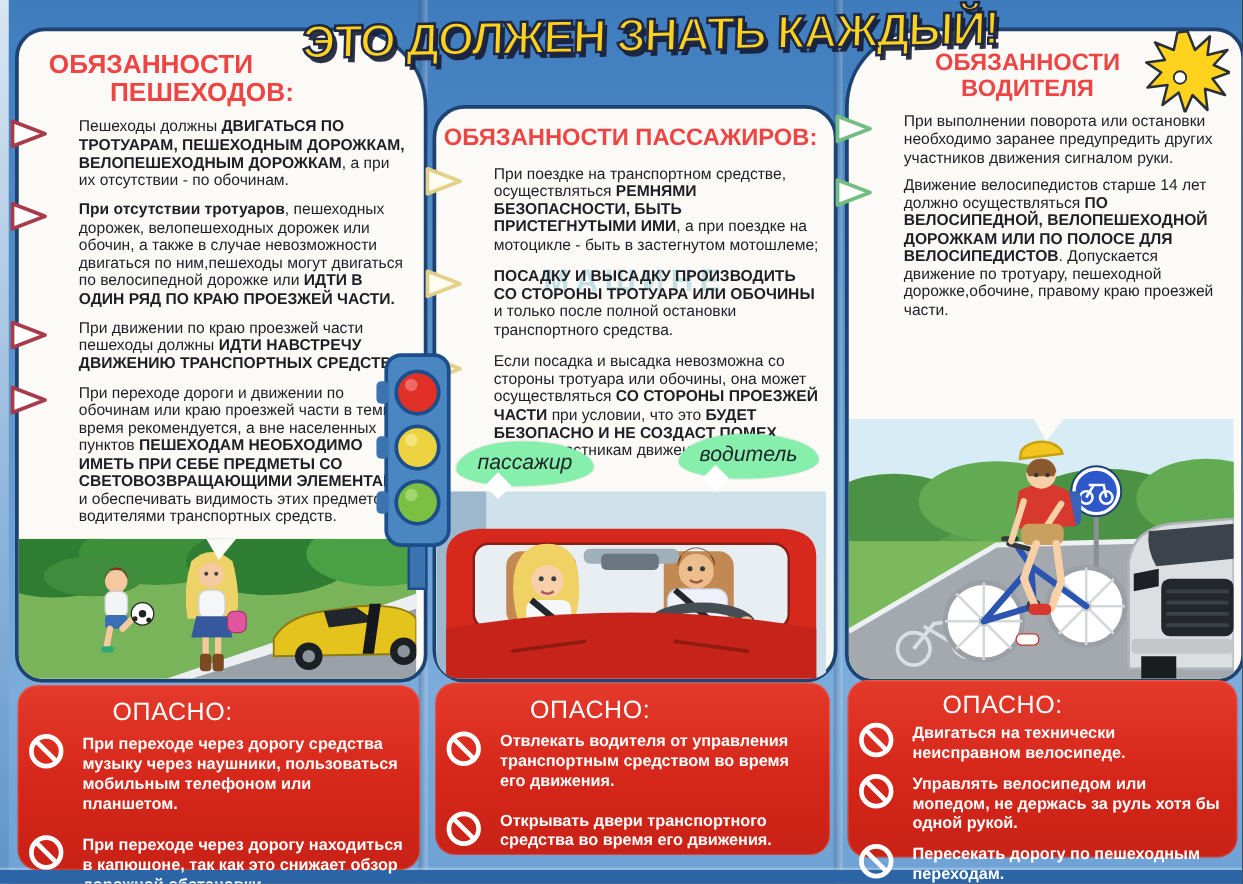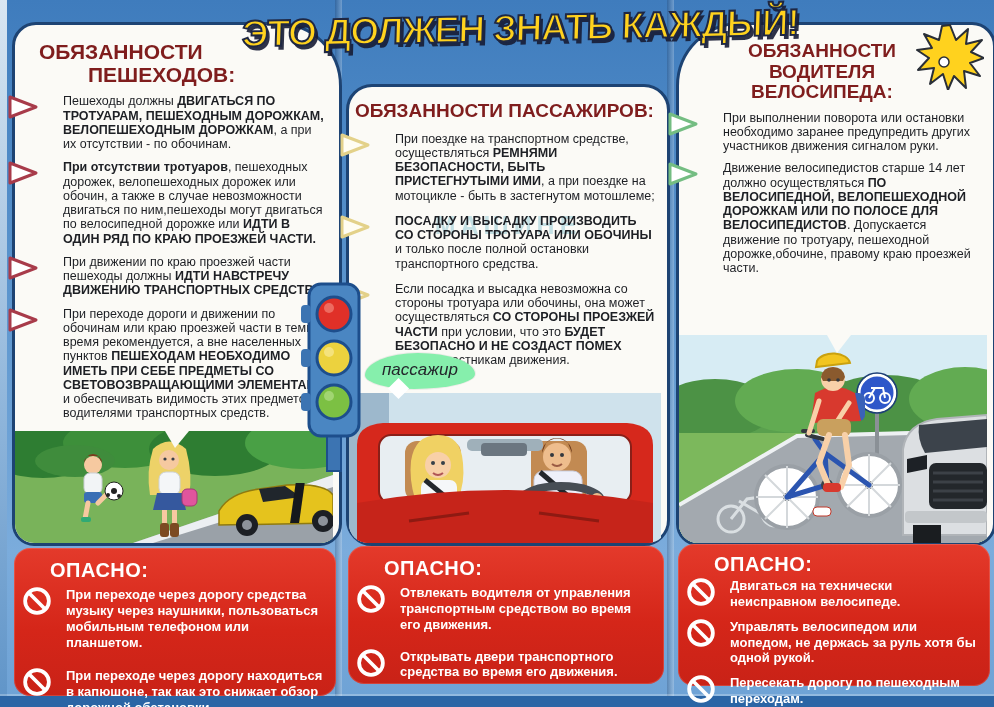--- a/index.html
+++ b/index.html
@@ -19,21 +19,21 @@
     font-size:37px;font-weight:bold;letter-spacing:-1px;white-space:nowrap;color:#ffd21e;
     -webkit-text-stroke:2px #1e2743;text-shadow:3px 4px 0 rgba(23,28,52,.9);
     transform:rotate(-1.2deg) skewX(-3deg);}
 
   
   .panel{position:absolute;background:#fbfaf6;border:3px solid #1d4373;z-index:2;}
   #panel-ped{left:12px;top:22px;width:324px;height:518px;border-radius:24px 64px 22px 22px;}
   #panel-pass{left:346px;top:84px;width:318px;height:456px;border-radius:26px;}
   #panel-bike{left:676px;top:22px;width:314px;height:518px;border-radius:64px 24px 22px 22px;}
 
-  .hdr{color:#7f1d1d;font-weight:bold;line-height:1.08;}
+  .hdr{color:#ef4444;font-weight:bold;line-height:1.08;}
   .h-ped{margin:16px 14px 8px 24px;font-size:21px;}
   .h-ped .l2{margin-left:49px;}
   .h-pass{margin:14px 6px 10px;font-size:19px;text-align:left;}
   .h-bike{margin:16px 64px 8px 36px;font-size:19px;text-align:center;}
 
   .rule{position:relative;color:#1d1f24;font-size:12.5px;line-height:1.14;}
   #panel-ped .rule{margin:7px 12px 9px 48px;}
   #panel-pass .rule{margin:8px 10px 11px 46px;}
   #panel-bike .rule{margin:7px 10px 8px 44px;}
   .rule p{margin:0;}
@@ -62,21 +62,21 @@
   #bubble-driver{right:12px;top:260px;}
   #bubble-driver::after{left:22px;}
 
   
   .danger{position:absolute;z-index:2;color:#fff;border-radius:16px;
     background:linear-gradient(180deg,#e43a2b 0%,#d52619 55%,#c92217 100%);
     box-shadow:inset 0 0 0 1px rgba(255,255,255,.15);}
   #danger-ped{left:14px;top:548px;width:322px;height:148px;}
   #danger-pass{left:348px;top:546px;width:316px;height:138px;}
   #danger-bike{left:678px;top:544px;width:312px;height:142px;}
-  .danger h3{margin:11px 10px 5px 36px;font-size:20px;font-weight:bold;letter-spacing:.5px;}
+  .danger h3{margin:11px 10px 5px 76px;font-size:20px;font-weight:normal;letter-spacing:.5px;}
   #danger-bike h3{margin-top:9px;margin-bottom:2px;}
   .d-item{position:relative;margin:0 12px 13px 52px;font-weight:bold;
     font-size:13px;line-height:1.22;}
   #danger-bike .d-item{margin-bottom:9px;}
   .no-icon{position:absolute;left:-44px;top:-1px;width:30px;height:30px;}
 
   
   #traffic-light{position:absolute;left:301px;top:281px;width:66px;height:194px;z-index:5;}
   #starburst{position:absolute;left:916px;top:24px;width:68px;height:66px;z-index:5;}
 </style>
@@ -188,20 +188,21 @@
       <p><span class="b">ПОСАДКУ И ВЫСАДКУ ПРОИЗВОДИТЬ СО СТОРОНЫ ТРОТУАРА ИЛИ ОБОЧИНЫ</span><span> и только после полной остановки транспортного средства.</span></p>
     </div>
     <div class="rule">
       <svg class="tri" viewBox="0 0 32 26">
         <polygon points="3,3 29,13 3,23" fill="#fffdf2" stroke="#e3d189" stroke-width="3" stroke-linejoin="round"></polygon>
         </svg>
       <p><span>Если посадка и высадка невозможна со стороны тротуара или обочины, она может осуществляться </span><span class="b">СО СТОРОНЫ ПРОЕЗЖЕЙ ЧАСТИ</span><span> при условии, что это </span><span class="b">БУДЕТ БЕЗОПАСНО И НЕ СОЗДАСТ ПОМЕХ</span><span> другим участникам движения.</span></p>
     </div>
 
     <div class="bubble" id="bubble-passenger">пассажир</div>
+    <div class="bubble" id="bubble-driver">водитель</div>
 
     <div class="illu" id="illu-pass">
       <svg viewBox="0 0 312 150" width="312" height="150">
         <rect width="312" height="150" fill="#cfe2ec"></rect>
         <rect x="0" y="0" width="40" height="150" fill="#9db8cc"></rect>
         <path d="M8 150 l0 -98 q0 -20 26 -22 l244 0 q26 2 26 22 l0 98 z" fill="#d6281c"></path>
         <rect x="30" y="42" width="252" height="68" rx="12" fill="#e8eef2" stroke="#8a1f18" stroke-width="2"></rect>
         <rect x="56" y="48" width="56" height="60" rx="12" fill="#c28a52"></rect>
         <rect x="182" y="48" width="56" height="60" rx="12" fill="#c28a52"></rect>
         <rect x="118" y="46" width="76" height="12" rx="5" fill="#9fb0ba"></rect>
@@ -230,21 +231,20 @@
         <path d="M8 150 l0 -40 q148 -26 296 0 l0 40 z" fill="#c6241a"></path>
         <path d="M60 128 l60 -8 M250 128 l-60 -8" stroke="#8e1a12" stroke-width="3" fill="none"></path>
       </svg>
     </div>
   </section>
 
   <section class="panel" id="panel-bike">
     <div class="hdr h-bike">
       <div>ОБЯЗАННОСТИ</div>
       <div>ВОДИТЕЛЯ</div>
-      <div>ВЕЛОСИПЕДА:</div>
     </div>
 
     <div class="rule">
       <svg class="tri" viewBox="0 0 32 26">
         <polygon points="3,3 29,13 3,23" fill="#ffffff" stroke="#74bd82" stroke-width="3" stroke-linejoin="round"></polygon>
         </svg>
       <p><span>При выполнении поворота или остановки необходимо заранее предупредить других участников движения сигналом руки.</span></p>
     </div>
     <div class="rule">
       <svg class="tri" viewBox="0 0 32 26">

